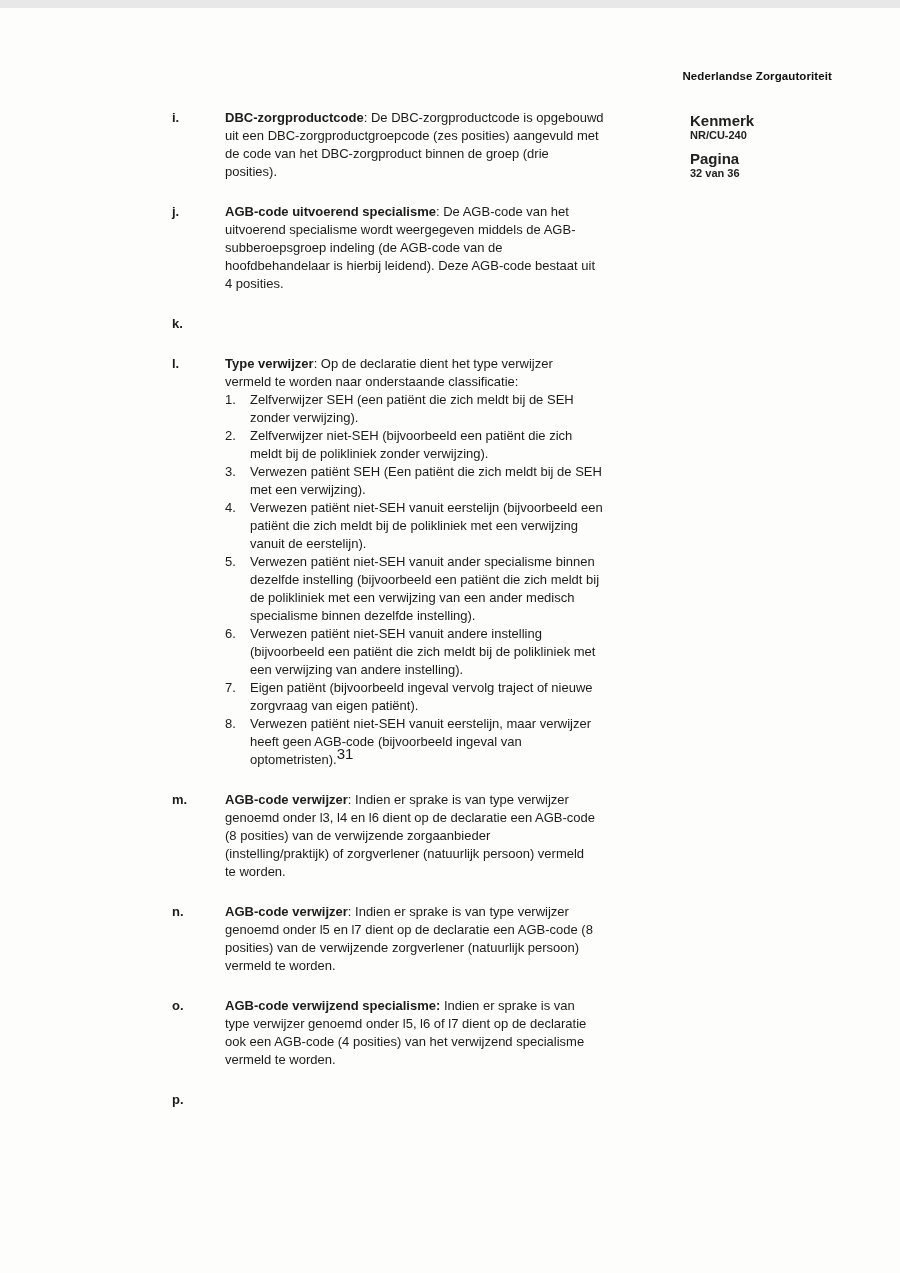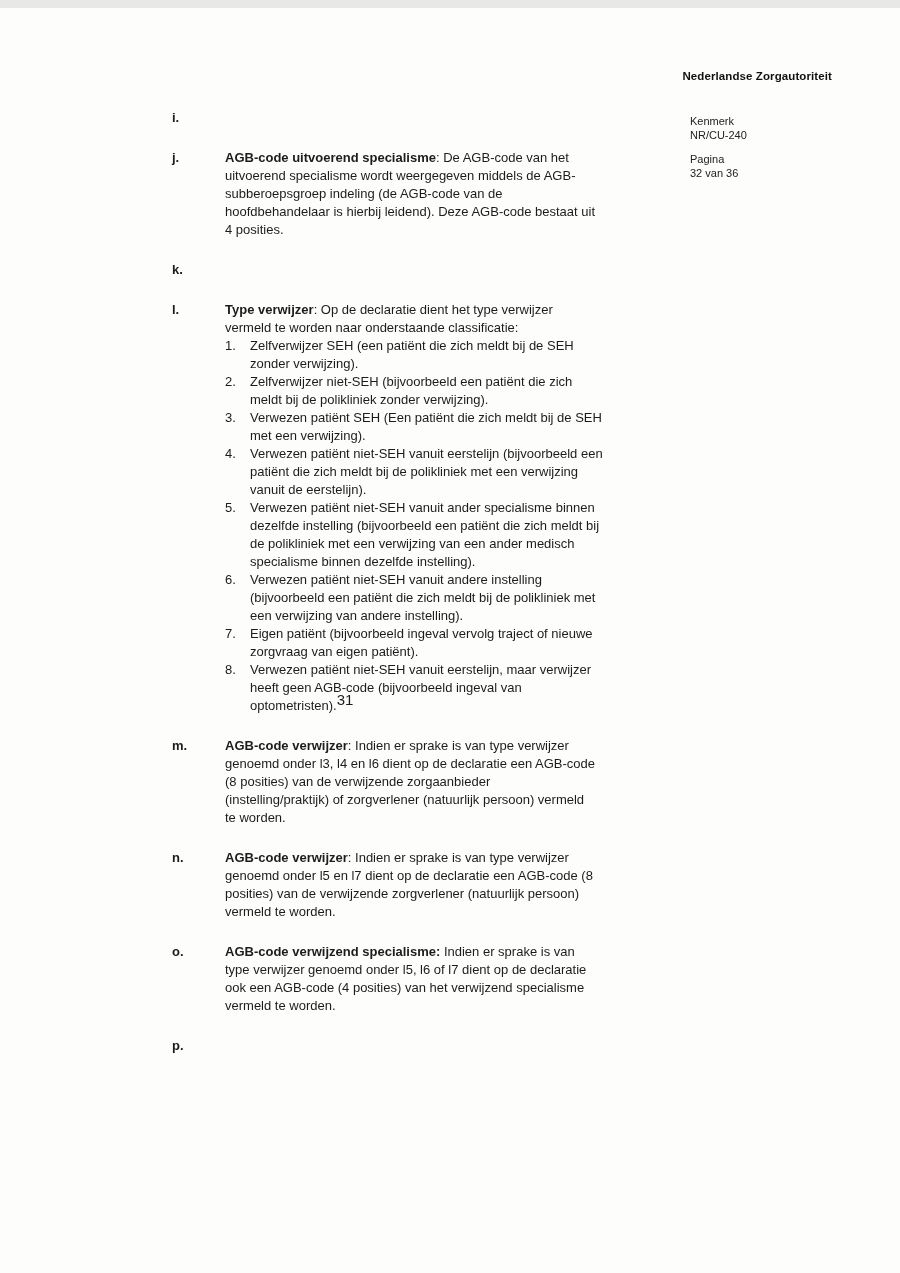--- a/index.html
+++ b/index.html
@@ -15,22 +15,22 @@
   .brand{
     position:absolute;top:62px;right:68px;
     font-size:11.5px;font-weight:bold;color:#111;
     letter-spacing:0.1px;
   }
   .meta{
     position:absolute;left:690px;top:106px;
     font-size:11px;line-height:14px;color:#222;
     width:150px;
   }
-  .meta .label{font-weight:normal;font-size:11px;margin-top:0;}
-  .meta .value{margin-bottom:10px;}
+  .meta .label{font-weight:bold;font-size:15px;margin-top:0;}
+  .meta .value{margin-bottom:10px;font-weight:bold;}
   .content{
     position:absolute;left:172px;top:101px;width:516px;
     font-size:13px;line-height:18px;
   }
   .item{display:flex;margin-bottom:22px;}
   .item .letter{width:53px;flex:0 0 53px;font-weight:bold;}
   .item .body{width:460px;flex:0 0 460px;}
   .b{font-weight:bold;}
   .pre{white-space:pre-line;}
   .sublist{margin:0;}
@@ -55,20 +55,24 @@
     <div class="label">Kenmerk</div>
     <div class="value">NR/CU-240</div>
     <div class="label">Pagina</div>
     <div class="value">32 van 36</div>
   </div>
 
   <div class="content">
 
     <div class="item">
       <div class="letter">i.</div>
+      <div class="body"><span class="b">DBC-zorgproductcode</span><span class="pre">: De DBC-zorgproductcode is opgebouwd
+uit een DBC-zorgproductgroepcode (zes posities) aangevuld met
+de code van het DBC-zorgproduct binnen de groep (drie
+posities).</span></div>
     </div>
 
     <div class="item">
       <div class="letter">j.</div>
       <div class="body"><span class="b">AGB-code uitvoerend specialisme</span><span class="pre">: De AGB-code van het
 uitvoerend specialisme wordt weergegeven middels de AGB-
 subberoepsgroep indeling (de AGB-code van de
 hoofdbehandelaar is hierbij leidend). Deze AGB-code bestaat uit
 4 posities.</span></div>
     </div>

